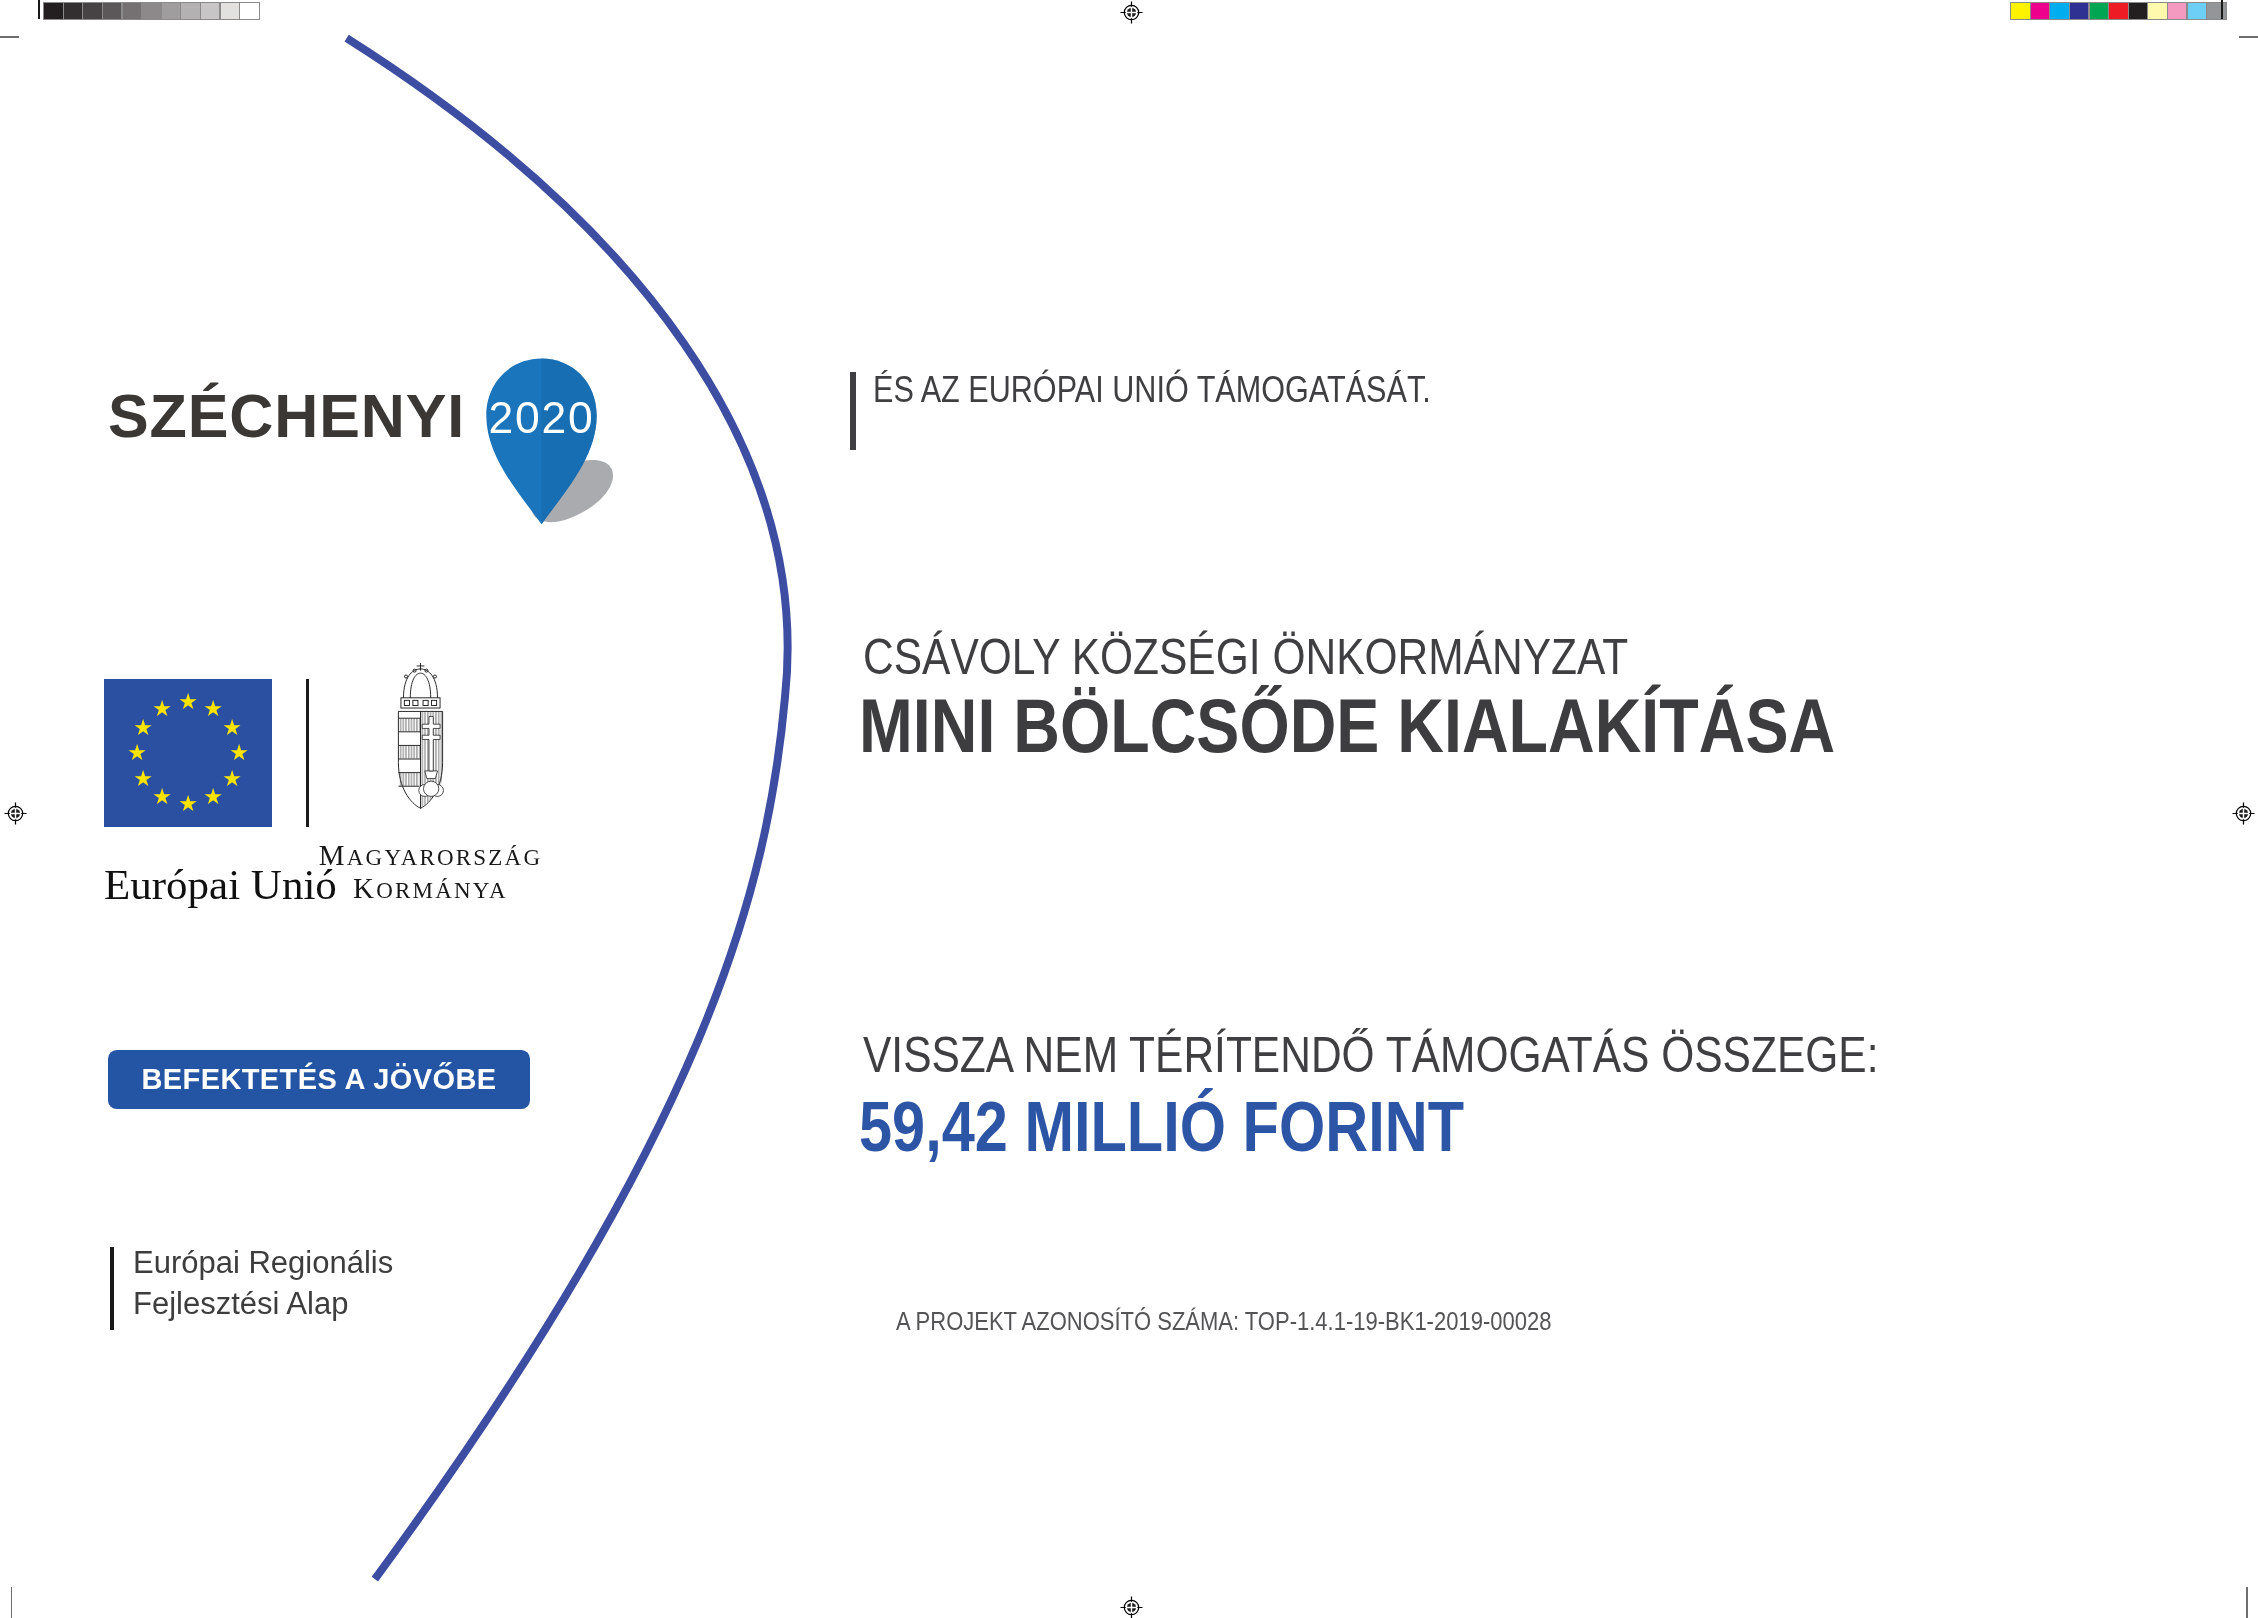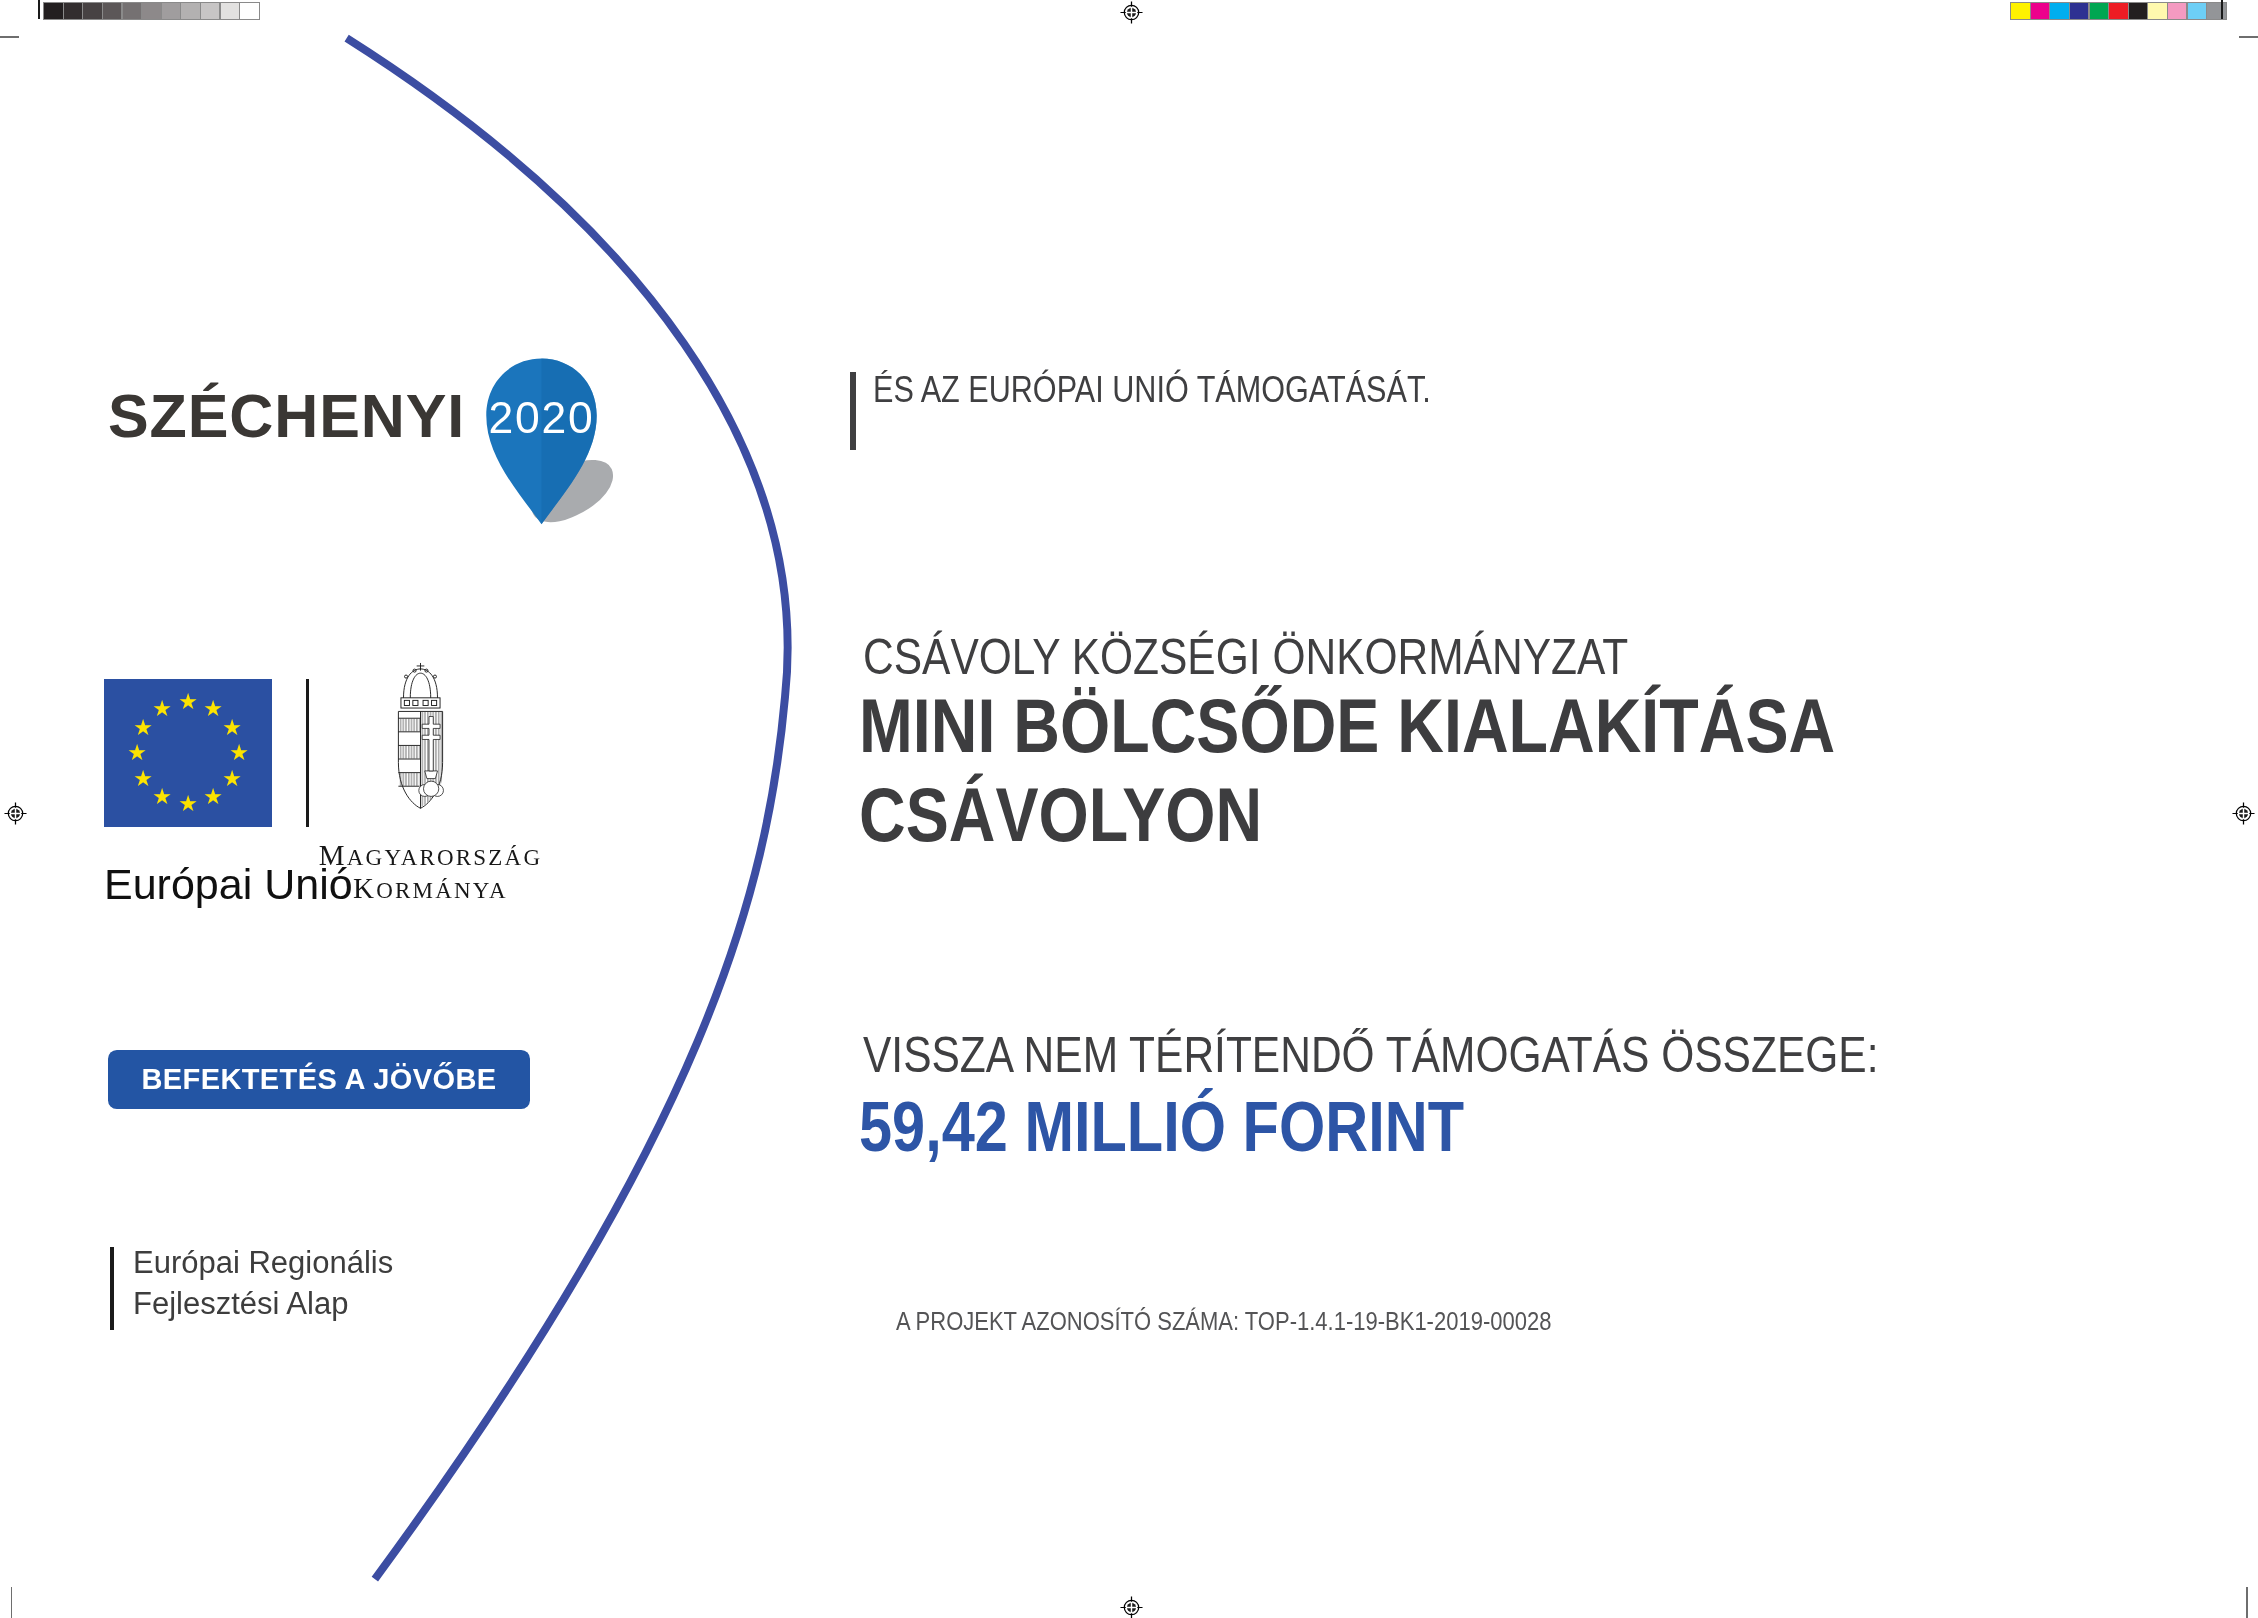--- a/index.html
+++ b/index.html
@@ -142,21 +142,21 @@
       <span class="star" style="left: 128px; top: 100px; color: rgb(252, 227, 0);">★</span>
       <span class="star" style="left: 109px; top: 118px; color: rgb(252, 227, 0);">★</span>
       <span class="star" style="left: 84px; top: 125px; color: rgb(252, 227, 0);">★</span>
       <span class="star" style="left: 58px; top: 118px; color: rgb(252, 227, 0);">★</span>
       <span class="star" style="left: 39px; top: 100px; color: rgb(252, 227, 0);">★</span>
       <span class="star" style="left: 33px; top: 74px; color: rgb(252, 227, 0);">★</span>
       <span class="star" style="left: 39px; top: 49px; color: rgb(252, 227, 0);">★</span>
       <span class="star" style="left: 58px; top: 30px; color: rgb(252, 227, 0);">★</span>
     </div>
 </div>
-<div class="abs eu-label" style="left:104px;top:860px;">Európai Unió</div>
+<div class="abs eu-label" style="left:104px;top:860px;font-family:Liberation Serif, serif;">Európai Unió</div>
 
 <div class="abs flag-divider" style="left:306px;top:679px;height:148px;"></div>
 
 <svg class="abs" style="left:378px;top:662px;" width="85" height="166" viewBox="0 0 100 195">
   <defs>
     <pattern id="vh" width="3.2" height="6" patternUnits="userSpaceOnUse">
       <path d="M1,0 V6" stroke="#1c1c1c" stroke-width="0.7"></path>
     </pattern>
   </defs>
   <g stroke="#1c1c1c" fill="none" stroke-width="1.1">
@@ -208,21 +208,20 @@
 <div class="abs thanks" style="left:873px;top:369px;">
   <div><span class="cond">ÉS AZ EURÓPAI UNIÓ TÁMOGATÁSÁT.</span></div>
 </div>
 
 <div class="abs owner" style="left:863px;top:628px;">
   <span class="cond">CSÁVOLY KÖZSÉGI ÖNKORMÁNYZAT</span>
 </div>
 
 <div class="abs title" style="left:859px;top:681px;">
   <div><span class="cond">MINI BÖLCSŐDE KIALAKÍTÁSA</span></div>
-  <div><span class="cond">CSÁVOLYON</span></div>
 </div>
 
 <div class="abs grant-label" style="left:863px;top:1026px;">
   <span class="cond">VISSZA NEM TÉRÍTENDŐ TÁMOGATÁS ÖSSZEGE:</span>
 </div>
 
 <div id="grant-amount" class="abs amount" style="left: 859px; top: 1087px; color: rgb(45, 85, 166);">
   <span class="cond">59,42 MILLIÓ FORINT</span>
 </div>
 

